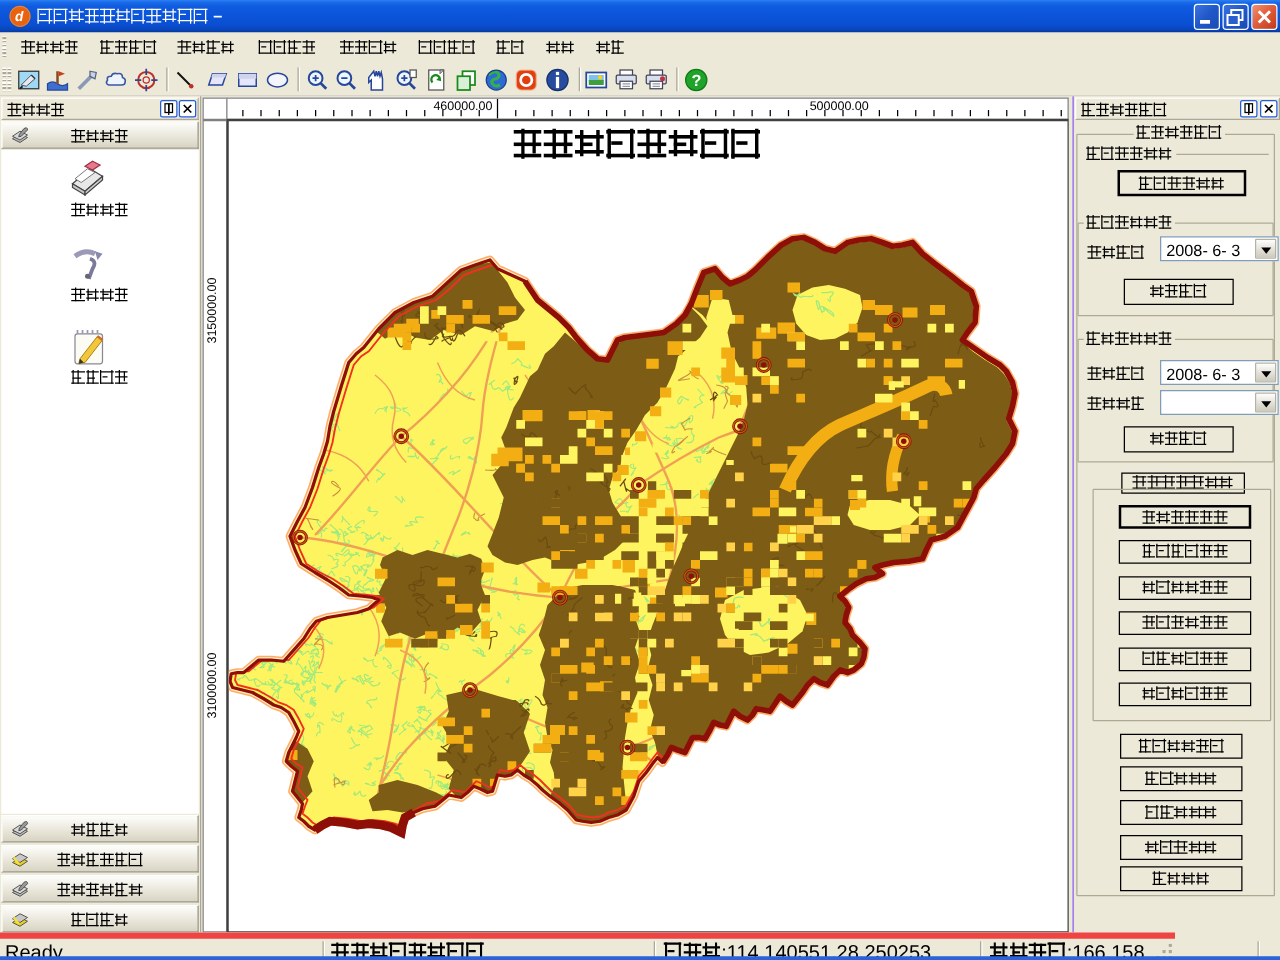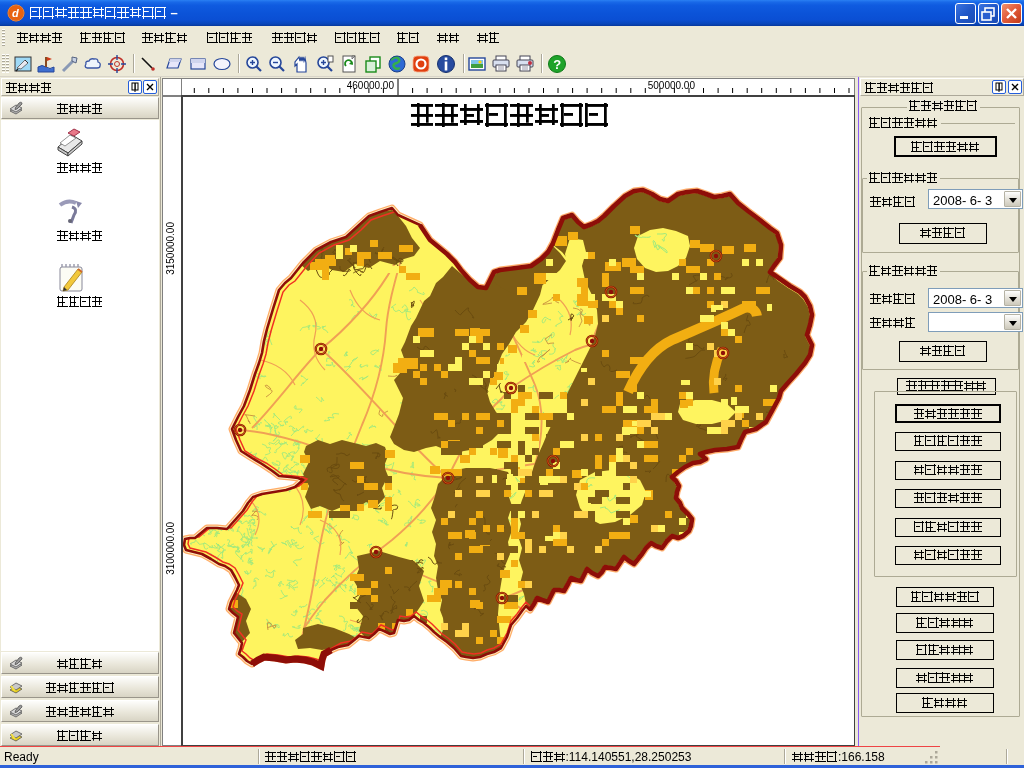--- a/index.html
+++ b/index.html
@@ -27,21 +27,21 @@
 .sbar{position:absolute;background:linear-gradient(180deg,#fdfdfb,#e8e5d8 60%,#d8d4c4);border:1px solid #fff;border-right-color:#99958a;border-bottom-color:#99958a}
 .sbar .lb{position:absolute;width:100%;text-align:center;top:4px;font-size:12px}
 
 .gbox{position:absolute;border:1px solid #adaa94;border-radius:1px}
 .glab{position:absolute;background:#ECE9D8;font-size:12px;padding:0 2px}
 .btn{position:absolute;background:#ECE9D8;border:1px solid #000;font-size:12px;text-align:center}
 .combo{position:absolute;background:#fff;border:1px solid #7f9db9;font-size:13px}
 .combo .dd{position:absolute;right:1px;top:1px;bottom:1px;width:17px;background:linear-gradient(180deg,#fefefe,#e0ddd3 60%,#cdc9bb);border:1px solid #b5b2a4;border-radius:1px}
 .combo .dd:after{content:"";position:absolute;left:4px;top:6px;border:4px solid transparent;border-top:5px solid #000}
 
-#sbar{left:0;top:746px;width:940px;height:19px;background:#ECE9D8;border-top:1px solid #ef4444;font-size:12px}
+#sbar{left:0;top:746px;width:940px;height:19px;background:#ECE9D8;border-top:5px solid #ef4444;font-size:16px}
 .ssep{position:absolute;top:2px;width:2px;height:15px;border-left:1px solid #aca899;border-right:1px solid #fff}
 #bluestrip{left:0;top:765px;width:1024px;height:3px;background:#2e62d9}
 
 .ruler{position:absolute;background:#fff;border:1px solid #808080}
 .rlab{position:absolute;font-size:10px;color:#000}
 </style></head><body>
 <div class="abs" id="tbar">
 <svg class="abs" style="left:7px;top:4px" width="18" height="18">
       <circle cx="9" cy="9" r="8" fill="#e86210" stroke="#b34a08"></circle>
       <circle cx="9" cy="9" r="8" fill="none" stroke="#f9a05c" stroke-width="1" opacity=".7"></circle>

